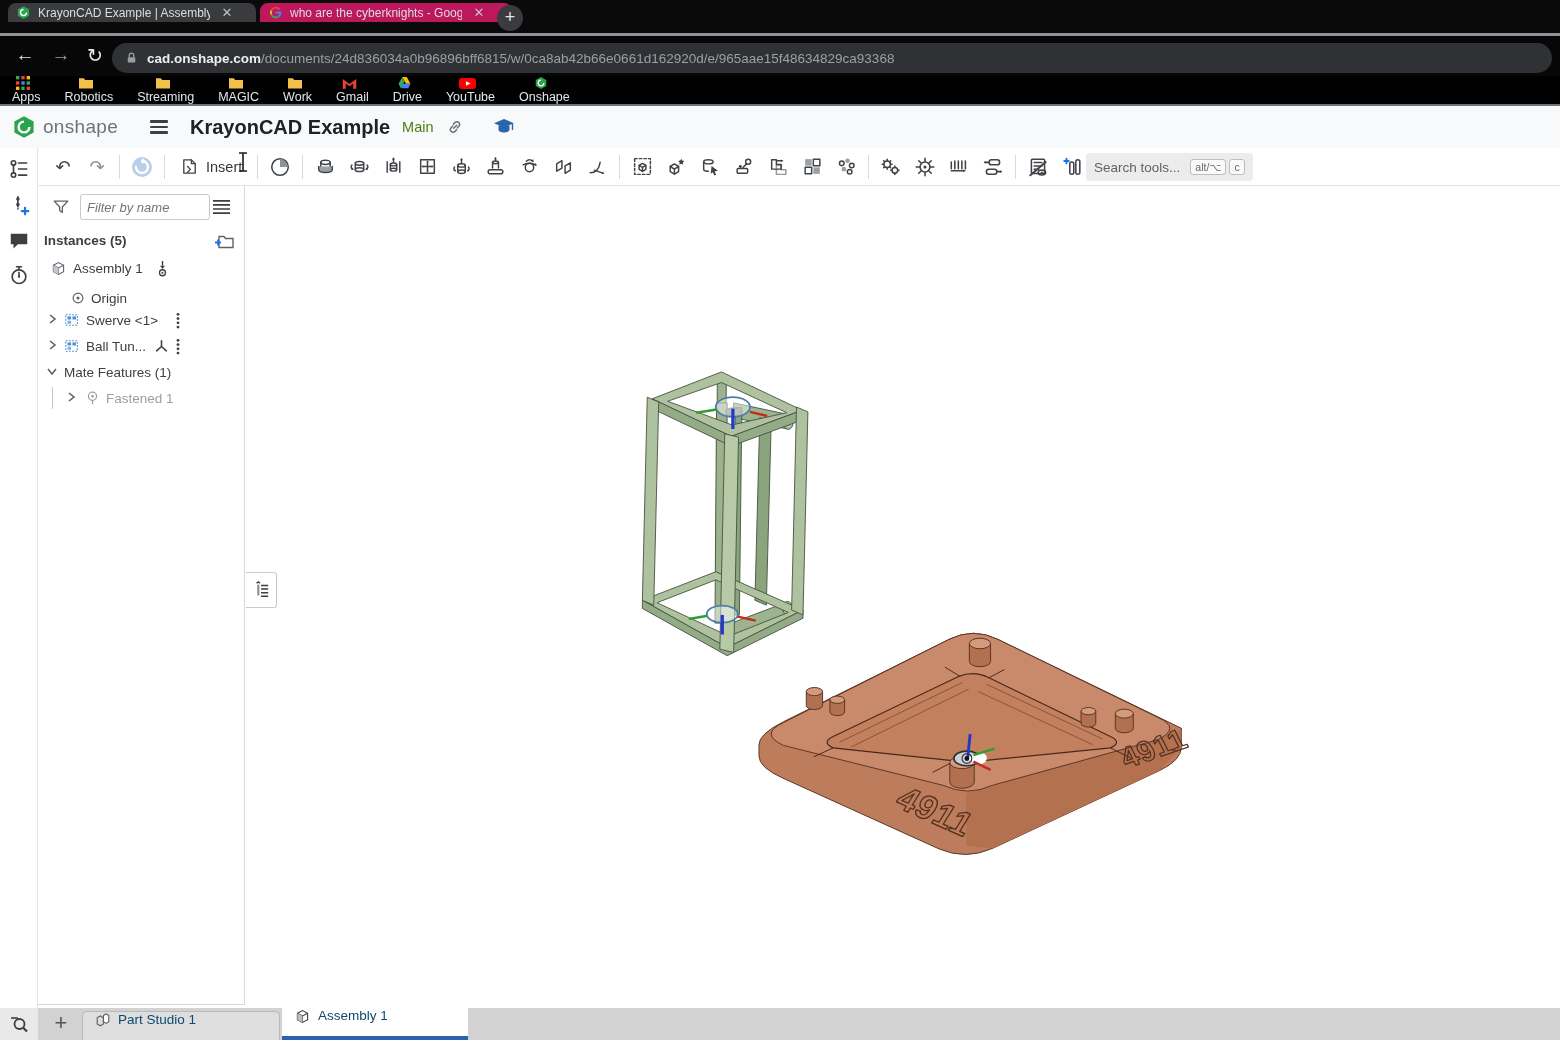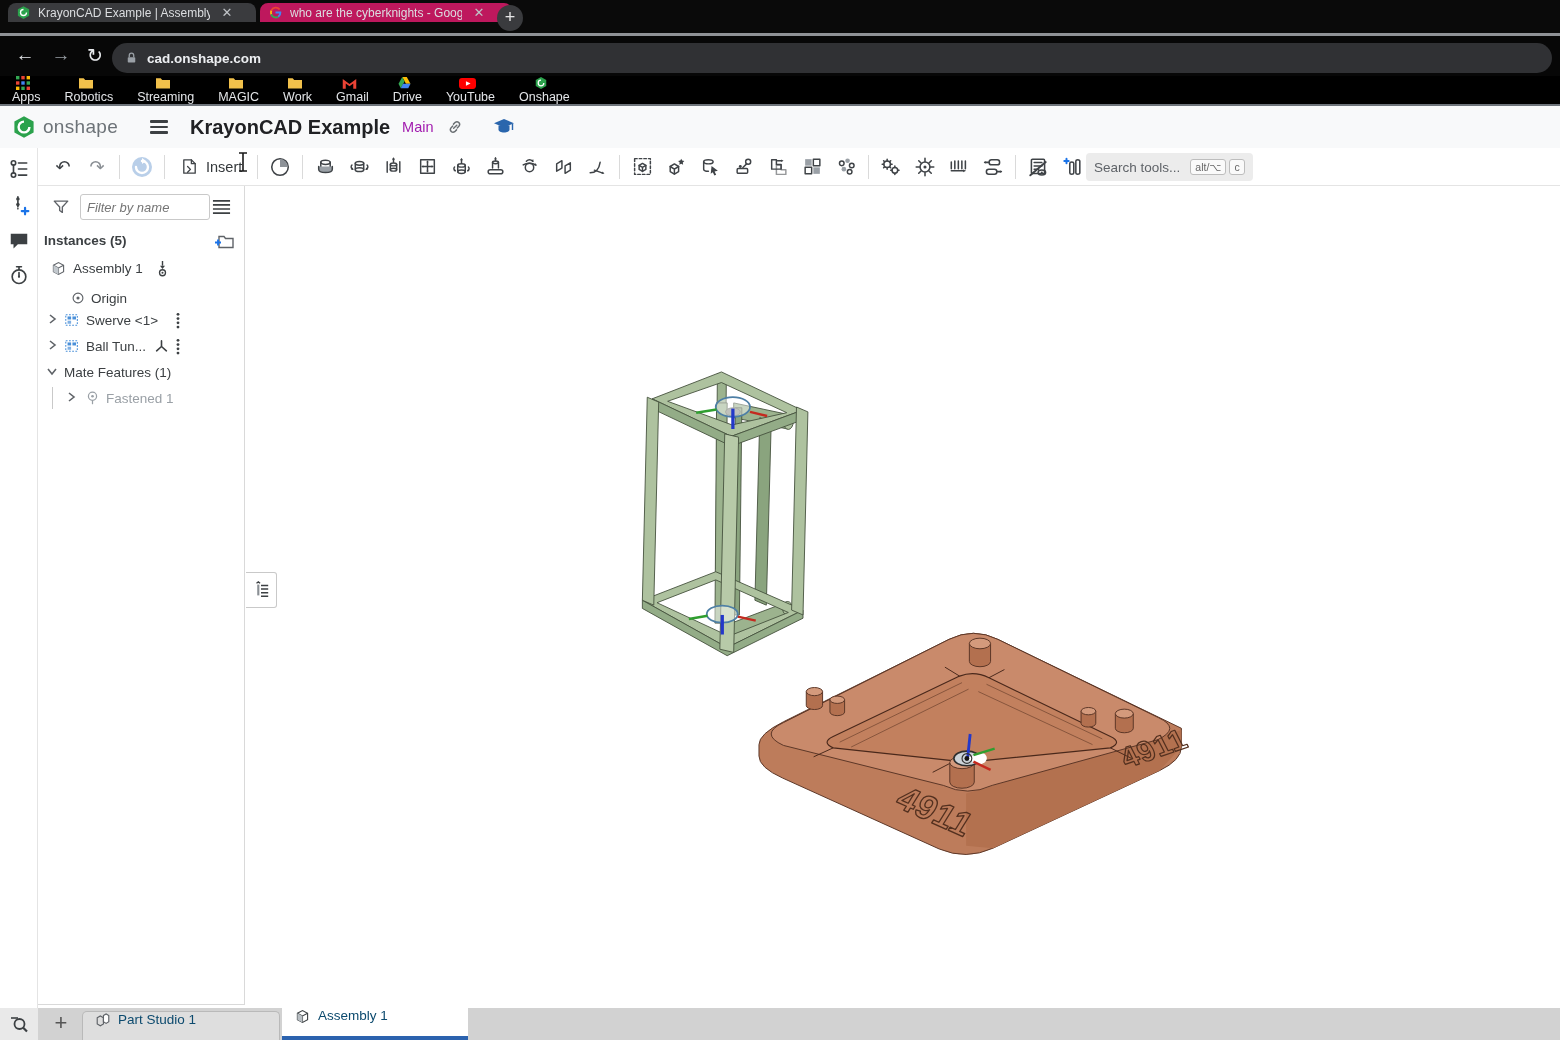--- a/index.html
+++ b/index.html
@@ -25,21 +25,21 @@
              box-sizing:border-box;display:flex;align-items:center;padding-left:12px;}
   .bm{display:flex;align-items:center;margin-right:24px;color:#e3e5e8;font-size:12.5px;flex-direction:column;}
   .bm svg{margin-right:6px;}
   
   #osheader{left:0;top:106px;width:1560px;height:42px;background:#f8f9fa;display:flex;align-items:center;}
   #oslogo{display:flex;align-items:center;margin-left:12px;}
   #oslogo .lt{color:#6d7378;font-size:19px;margin-left:7px;letter-spacing:.3px;}
   #hamburger{margin-left:32px;width:18px;}
   #hamburger div{height:2.5px;background:#3c4043;margin:3px 0;border-radius:1px;}
   #doctitle{margin-left:22px;font-size:20px;font-weight:bold;color:#202124;}
-  #wsname{margin-left:12px;font-size:14.5px;color:#a21caf;}
+  #wsname{margin-left:12px;font-size:14.5px;color:#4d7c0f;}
   
   #ostoolbar{left:38px;top:148px;width:1522px;height:38px;background:#fff;border-bottom:1px solid #e4e4e4;
              box-sizing:border-box;display:flex;align-items:center;padding-left:8px;}
   .ti{width:34px;height:30px;display:flex;align-items:center;justify-content:center;border-radius:3px;}
   .ti svg{stroke:#3f4347;fill:none;stroke-width:1.4;stroke-linecap:round;stroke-linejoin:round;}
   .tsep{width:1px;height:24px;background:#dadada;margin:0 5px;}
   .uglyph{font-size:18px;color:#3f4347;line-height:1;}
   #insertbtn{display:flex;align-items:center;height:30px;padding:0 10px;border-radius:3px;}
   #insertbtn span{font-size:14.5px;color:#34383b;margin-left:7px;}
   #searchpill{position:absolute;left:1048px;top:5px;height:28px;background:#ececec;border-radius:4px;
@@ -109,20 +109,21 @@
   <div class="abs" id="navbar">
     <div class="navbtn" style="left:12px;">←</div>
     <div class="navbtn" style="left:48px;color:#9aa0a6;">→</div>
     <div class="navbtn" style="left:82px;">↻</div>
     <div id="urlpill">
       <svg width="15" height="16" viewBox="0 0 20 20">
         <rect x="5" y="9" width="10" height="7" rx="1" fill="#9aa0a6"></rect>
         <path d="M7 9V6.5a3 3 0 0 1 6 0V9" stroke="#9aa0a6" stroke-width="1.7" fill="none"></path>
       </svg>
       <span class="host">cad.onshape.com</span>
+      <span class="path">/documents/24d836034a0b96896bff6815/w/0ca8ab42b66e0661d162920d/e/965aae15f48634829ca93368</span>
     </div>
   </div>
 
   <div class="abs" id="bookmarks">
     <div class="bm">
       <svg width="14" height="14" viewBox="0 0 14 14">
         <rect x="0" y="0" width="3.4" height="3.4" fill="#34a853"></rect>
           <rect x="5.3" y="0" width="3.4" height="3.4" fill="#ea4335"></rect>
           <rect x="10.6" y="0" width="3.4" height="3.4" fill="#fbbc05"></rect>
         <rect x="0" y="5.3" width="3.4" height="3.4" fill="#ea4335"></rect>

